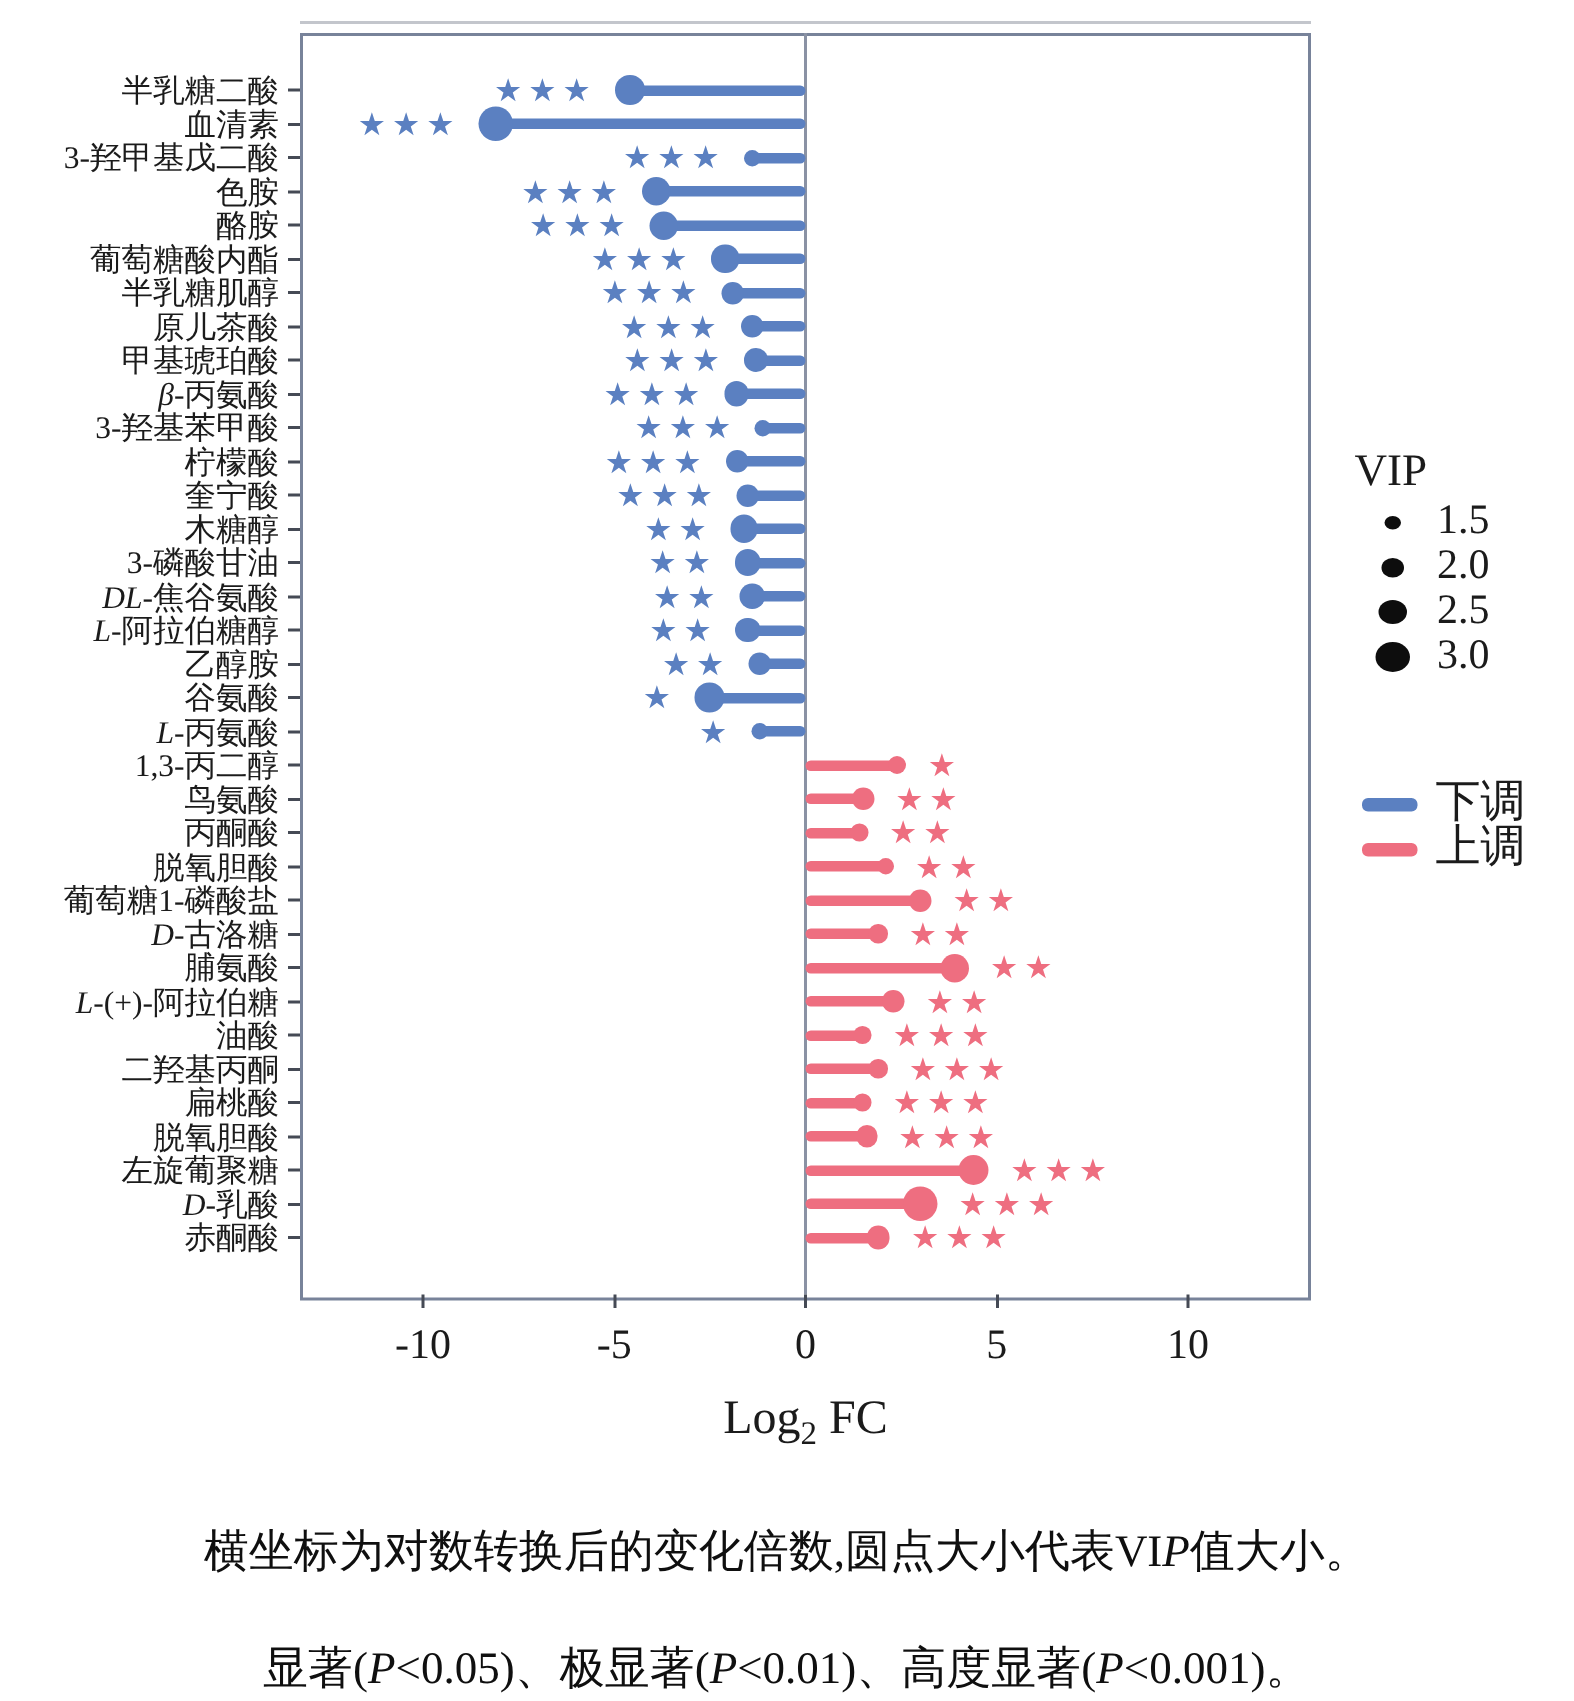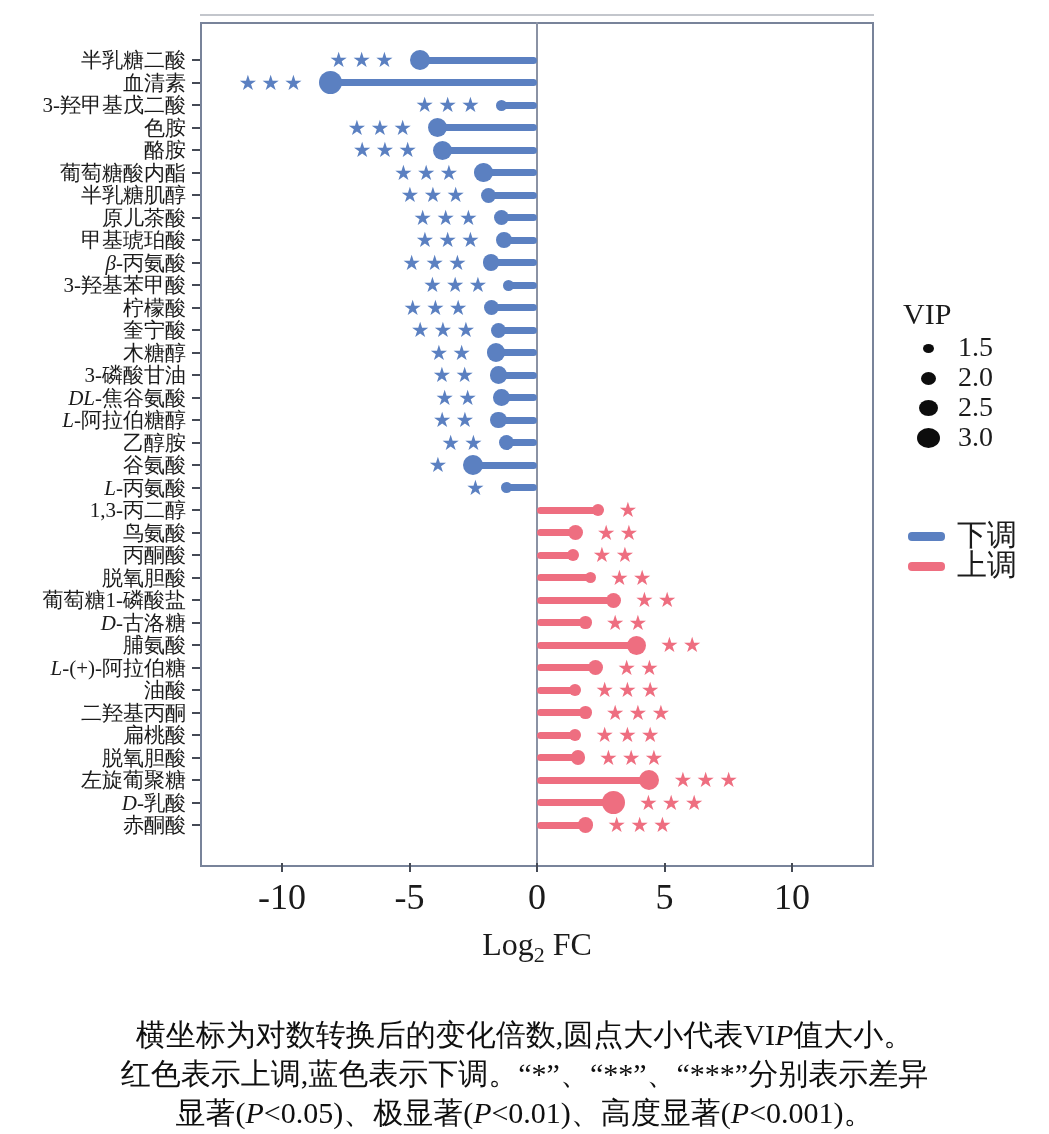--- a/index.html
+++ b/index.html
@@ -9,21 +9,21 @@
   }
   #plot-box{position:absolute; border:2px solid #78839a; background:transparent;}
   #top-artifact-line{position:absolute; background:#c3c6cc;}
   #zero-line{position:absolute; background:#8a92a4;}
   .row-label{
     position:absolute; text-align:right; font-size:21px; line-height:26px;
     white-space:nowrap; color:#1b1b1b;
   }
   .y-tick{position:absolute; height:2px; background:#454a55;}
   .x-tick{position:absolute; width:2px; background:#454a55;}
-  .x-tick-label{position:absolute; text-align:center; font-size:36px; line-height:34px; color:#1b1b1b;}
+  .x-tick-label{position:absolute; text-align:center; font-size:28px; line-height:34px; color:#1b1b1b;}
   .stem{position:absolute; border-radius:3.5px;}
   .dot{position:absolute; border-radius:50%;}
   .stars{position:absolute; font-size:21px; line-height:26px; letter-spacing:4px; white-space:nowrap;
          font-family:"DejaVu Sans",sans-serif;}
   #xaxis-title{position:absolute; font-size:32px; line-height:36px; text-align:center; white-space:nowrap;}
   #xaxis-title sub{font-size:22px;}
   #vip-legend-title{position:absolute; font-size:30px; line-height:32px;}
   .vip-dot{position:absolute; background:#0d0d0d; border-radius:50%;}
   .vip-label{position:absolute; font-size:28px; line-height:30px;}
   .dir-swatch{position:absolute; height:9px; border-radius:4px;}
@@ -247,15 +247,14 @@
       <div class="vip-label" style="left: 958px; top: 422px;">3.0</div>
     </div>
   <div id="dir-legend-layer">
       <div class="dir-swatch" style="left: 908px; top: 531.5px; width: 37px; background: rgb(91, 128, 193);"></div>
       <div class="dir-label" style="left: 957px; top: 519px;">下调</div>
       <div class="dir-swatch" style="left: 908px; top: 561.5px; width: 37px; background: rgb(238, 110, 128);"></div>
       <div class="dir-label" style="left: 957px; top: 549px;">上调</div>
     </div>
 
   <div class="caption-line" style="top:1015px;">横坐标为对数转换后的变化倍数,圆点大小代表VI<i>P</i>值大小。</div>
-  <div class="caption-line" style="top:1054px;">红色表示上调,蓝色表示下调。“*”、“**”、“***”分别表示差异</div>
   <div class="caption-line" style="top:1093px;">显著(<i>P</i>&lt;0.05)、极显著(<i>P</i>&lt;0.01)、高度显著(<i>P</i>&lt;0.001)。</div>
 </div>
 
 </body></html>

